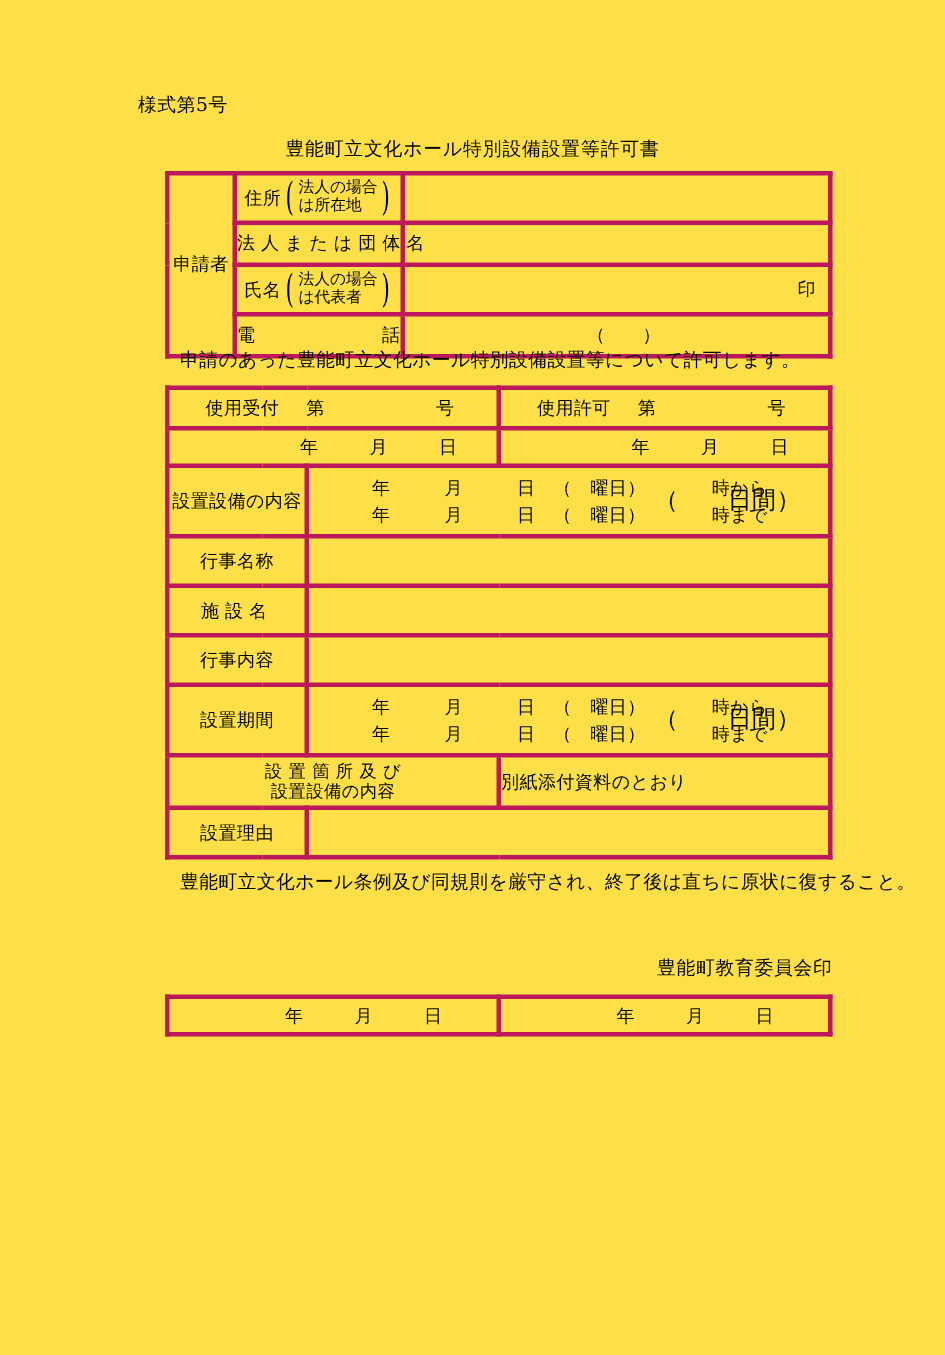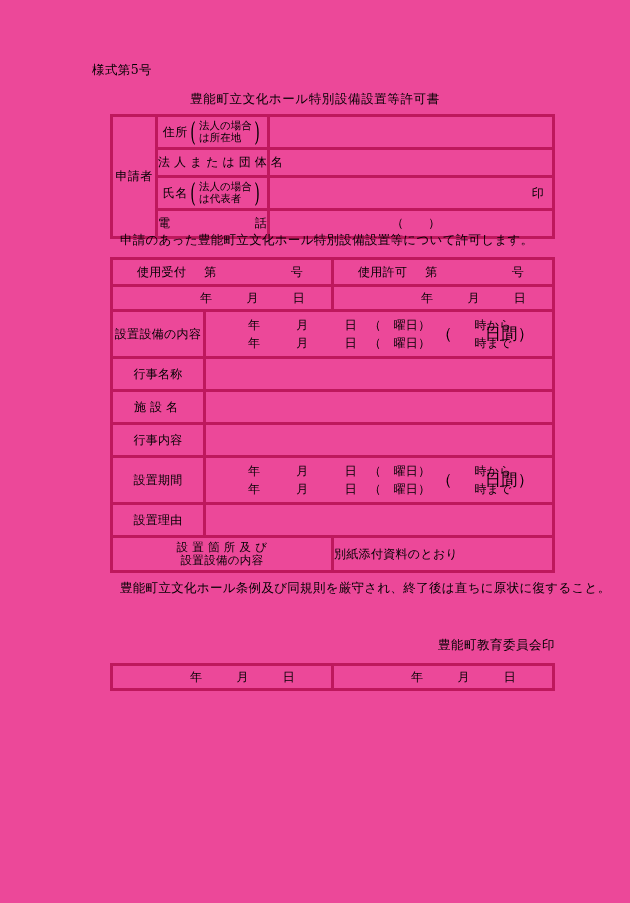--- a/index.html
+++ b/index.html
@@ -9,21 +9,21 @@
     background: #ffffff;
   }
   body {
     font-family: "DejaVu Serif", "Liberation Serif", serif;
     color: #000000;
   }
   .page {
     position: relative;
     width: 630px;
     height: 903px;
-    background: #ec4899;
+    background: #fde047;
     overflow: hidden;
   }
 
   
   .form-no {
     position: absolute;
     left: 92px;
     top: 62px;
     font-size: 12.5px;
     letter-spacing: 0.4px;
@@ -375,32 +375,32 @@
               <span class="p-d">日</span>
               <span class="p-w">（　曜日）</span>
               <span class="p-t">時まで</span>
             </div>
             <span class="days-box">（　　日間）</span>
           </div>
         </td>
       </tr>
 
       <tr>
-        <td colspan="2" class="lbl" style="height:30px">設置理由</td>
-        <td colspan="2" class="blank"></td>
-      </tr>
-
-      <tr>
         <td colspan="3" class="lbl" style="height:32px; padding:0 4px">
           <span style="display:block; line-height:1.15; font-size:11.5px; white-space:nowrap;">
             <span style="display:block">設 置 箇 所 及 び</span>
             <span style="display:block">設置設備の内容</span>
           </span>
         </td>
         <td class="plain-cell">別紙添付資料のとおり</td>
+      </tr>
+
+      <tr>
+        <td colspan="2" class="lbl" style="height:30px">設置理由</td>
+        <td colspan="2" class="blank"></td>
       </tr>
     </tbody>
   </table>
 
   <div class="para para-closing">豊能町立文化ホール条例及び同規則を厳守され、終了後は直ちに原状に復すること。</div>
 
   <div class="board-seal">豊能町教育委員会印</div>
 
   <table class="tbl" id="footer-table">
     <colgroup>

